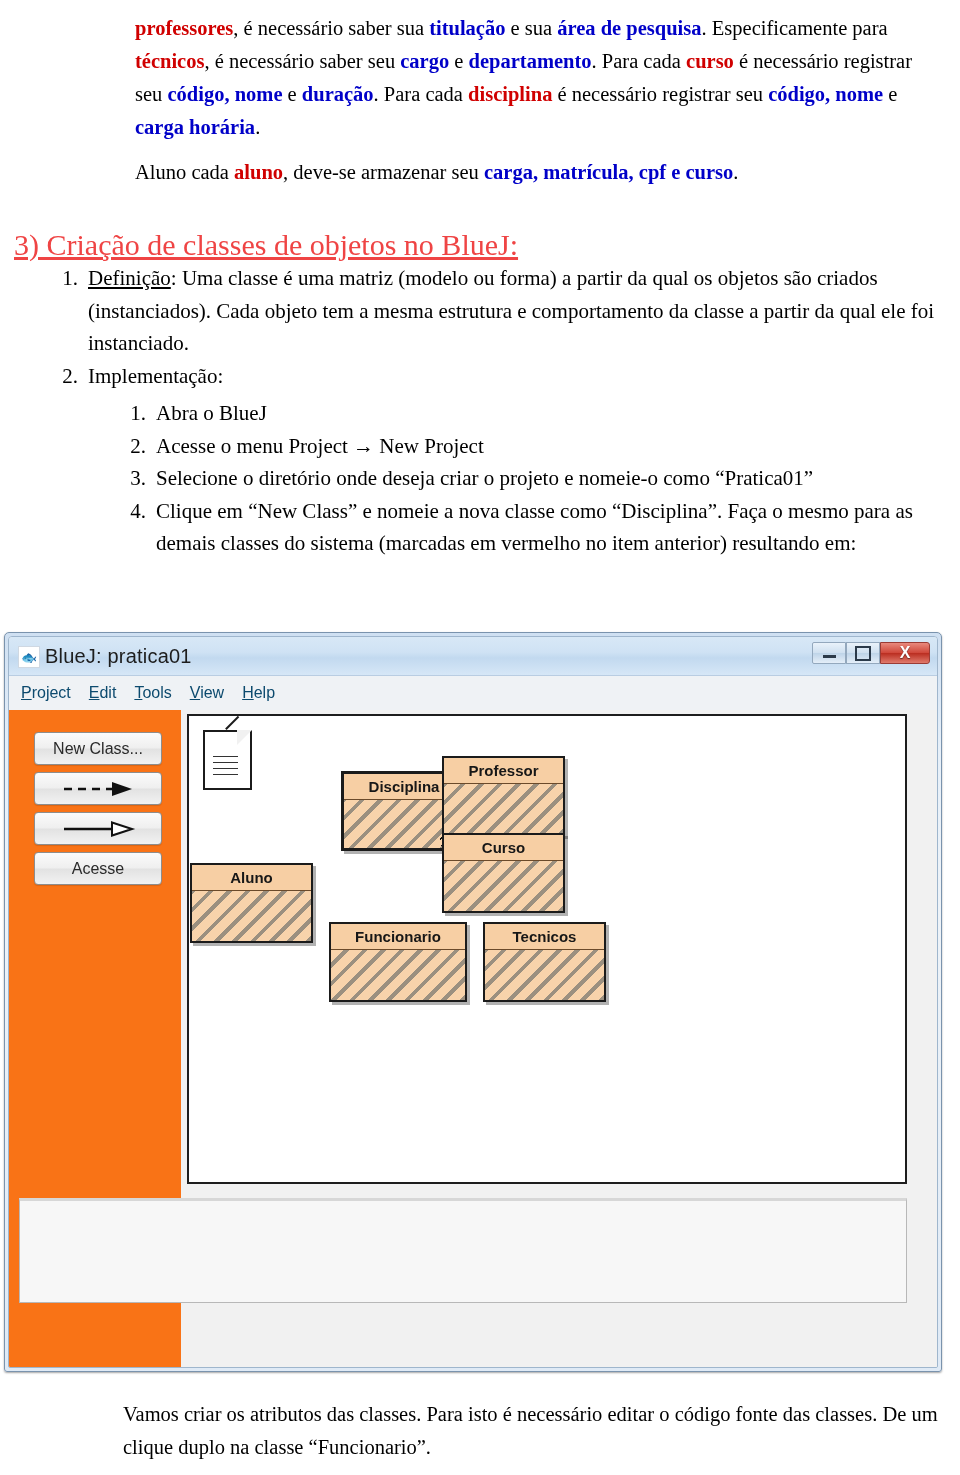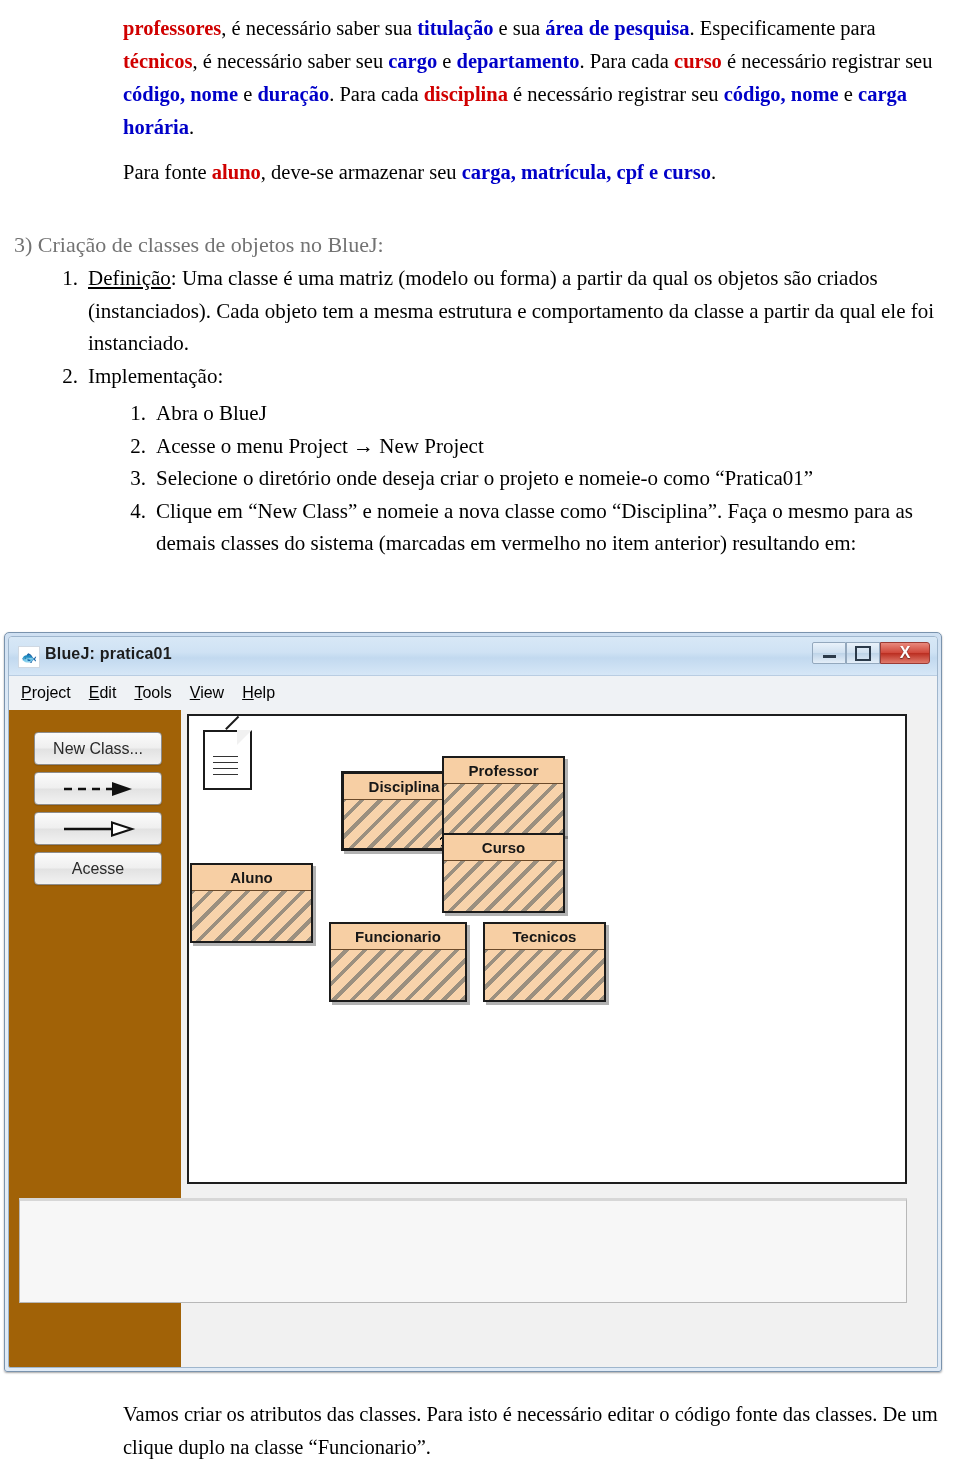--- a/index.html
+++ b/index.html
@@ -8,29 +8,29 @@
     font-family:"Liberation Serif","DejaVu Serif",serif;
     overflow:hidden;position:relative;
   }
   .page{position:relative;width:960px;height:1475px;}
 
   
   .prose{
     position:absolute;left:0;top:0;width:960px;
     font-size:20.5px;line-height:33px;color:#000;
   }
-  .para{margin:0;padding:12px 18px 0 123px;text-indent:0;}
+  .para{margin:12px;padding:0 18px 0 123px;text-indent:0;}
   .para.top{padding-left:123px;}
   .red{color:#d00000;font-weight:bold;}
   .blue{color:#0000c8;font-weight:bold;}
   .bk{color:#000;}
 
   .sec-head{
     position:absolute;left:14px;top:228px;width:930px;
-    font-size:22px;line-height:34px;color:#737373;
+    font-size:30px;line-height:34px;color:#ef4444;text-decoration:underline;
   }
 
   .lvl1{position:absolute;left:46px;top:262px;width:910px;font-size:21px;line-height:32.5px;}
   .li1{display:flex;align-items:flex-start;margin-bottom:0;}
   .li1 .num{width:32px;flex:0 0 32px;text-align:right;padding-right:10px;}
   .li1 .body{flex:1;}
   .u{text-decoration:underline;text-align:right;}
 
   .lvl2{position:absolute;left:120px;top:397px;width:840px;font-size:21px;line-height:32.5px;}
   .li2{display:flex;align-items:flex-start;}
@@ -61,21 +61,21 @@
   }
   .title-ico{
     position:absolute;left:9px;top:9px;width:20px;height:20px;
     background:#fff;border:1px solid #cfd8e2;
     display:flex;align-items:center;justify-content:center;
     font-size:13px;color:#22313f;line-height:1;
   }
   .title-text{
     position:absolute;left:36px;top:8px;
     font-family:"Liberation Sans","DejaVu Sans",sans-serif;
-    font-size:16px;color:#1d1d1d;letter-spacing:.2px;font-weight:bold;
+    font-size:20px;color:#1d1d1d;letter-spacing:.2px;
   }
   .win-btns{position:absolute;right:7px;top:5px;display:flex;gap:0;}
   .wbtn{
     width:34px;height:22px;box-sizing:border-box;
     border:1px solid #93a8bd;
     background:linear-gradient(180deg,#e9f2fa 0%,#cfe0f0 50%,#bed4e8 51%,#e4eef8 100%);
     display:flex;align-items:center;justify-content:center;
   }
   .wbtn.min{border-radius:2px 0 0 2px;}
   .wbtn.close{
@@ -83,27 +83,27 @@
     background:linear-gradient(180deg,#e8897d 0%,#d0493c 48%,#bb2f22 52%,#e07a6c 100%);
     color:#fff;font-family:"Liberation Sans",sans-serif;font-weight:bold;font-size:16px;
     text-shadow:0 1px 1px rgba(0,0,0,.5);
   }
   .glyph-min{width:13px;height:3px;background:#2b3a4a;margin-top:7px;}
   .glyph-max{width:12px;height:11px;border:2px solid #2b3a4a;}
 
   .menubar{
     height:34px;background:#eff2f5;border-bottom:1px solid #cdd6de;
     display:flex;align-items:center;padding-left:12px;gap:18px;
-    font-family:"Liberation Sans","DejaVu Sans",sans-serif;font-size:16px;color:#000000;
+    font-family:"Liberation Sans","DejaVu Sans",sans-serif;font-size:16px;color:#0c4a6e;
   }
   .menubar span u{text-decoration:underline;}
 
   .workarea{position:absolute;left:0;top:73px;right:0;bottom:0;background:#f1f1f1;}
 
-  .leftbar{position:absolute;left:0;top:0;width:172px;bottom:0;background:#a16207;text-align:right;}
+  .leftbar{position:absolute;left:0;top:0;width:172px;bottom:0;background:#f97316;text-align:right;}
   .tbtn{
     position:absolute;left:25px;width:128px;height:33px;
     box-sizing:border-box;border:1px solid #8d8d8d;border-radius:4px;
     background:linear-gradient(180deg,#fbfbfb 0%,#efefef 48%,#e2e2e2 52%,#f2f2f2 100%);
     display:flex;align-items:center;justify-content:center;
     font-family:"Liberation Sans","DejaVu Sans",sans-serif;font-size:16px;color:#2a2a2a;
     box-shadow:0 1px 1px rgba(0,0,0,.12);
   }
   .tbtn.b1{top:22px;}
   .tbtn.b2{top:62px;}
@@ -167,21 +167,21 @@
   }
   .footer p{margin:0;padding-left:123px;padding-right:5px;}
 </style>
 </head>
 <body>
 
 <div class="page">
 
   <div class="prose">
     <p class="para top" id="p-top"><span class="red">professores</span><span class="bk">, é necessário saber sua </span><span class="blue">titulação</span><span class="bk"> e sua </span><span class="blue">área de pesquisa</span><span class="bk">. Especificamente para </span><span class="red">técnicos</span><span class="bk">, é necessário saber seu </span><span class="blue">cargo</span><span class="bk"> e </span><span class="blue">departamento</span><span class="bk">.  Para cada </span><span class="red">curso</span><span class="bk"> é necessário registrar seu </span><span class="blue">código, nome</span><span class="bk"> e </span><span class="blue">duração</span><span class="bk">. Para cada </span><span class="red">disciplina</span><span class="bk"> é necessário registrar seu </span><span class="blue">código, nome</span><span class="bk"> e </span><span class="blue">carga horária</span><span class="bk">.</span></p>
-    <p class="para" id="p-aluno"><span class="bk">Para fonte </span><span class="red">aluno</span><span class="bk">, deve-se armazenar seu </span><span class="blue">carga, matrícula, cpf e curso</span><span class="bk">.</span></p>
+    <p class="para" id="p-aluno"><span class="bk">Aluno cada </span><span class="red">aluno</span><span class="bk">, deve-se armazenar seu </span><span class="blue">carga, matrícula, cpf e curso</span><span class="bk">.</span></p>
   </div>
 
   <div class="sec-head">3) Criação de classes de objetos no BlueJ:</div>
 
   <div class="lvl1">
     <div class="li1">
       <div class="num">1.</div>
       <div class="body"><span class="u">Definição</span><span>: Uma classe é uma matriz (modelo ou forma) a partir da qual os objetos são criados (instanciados). Cada objeto tem a mesma estrutura e comportamento da classe a partir da qual ele foi instanciado.</span></div>
     </div>
     <div class="li1">

